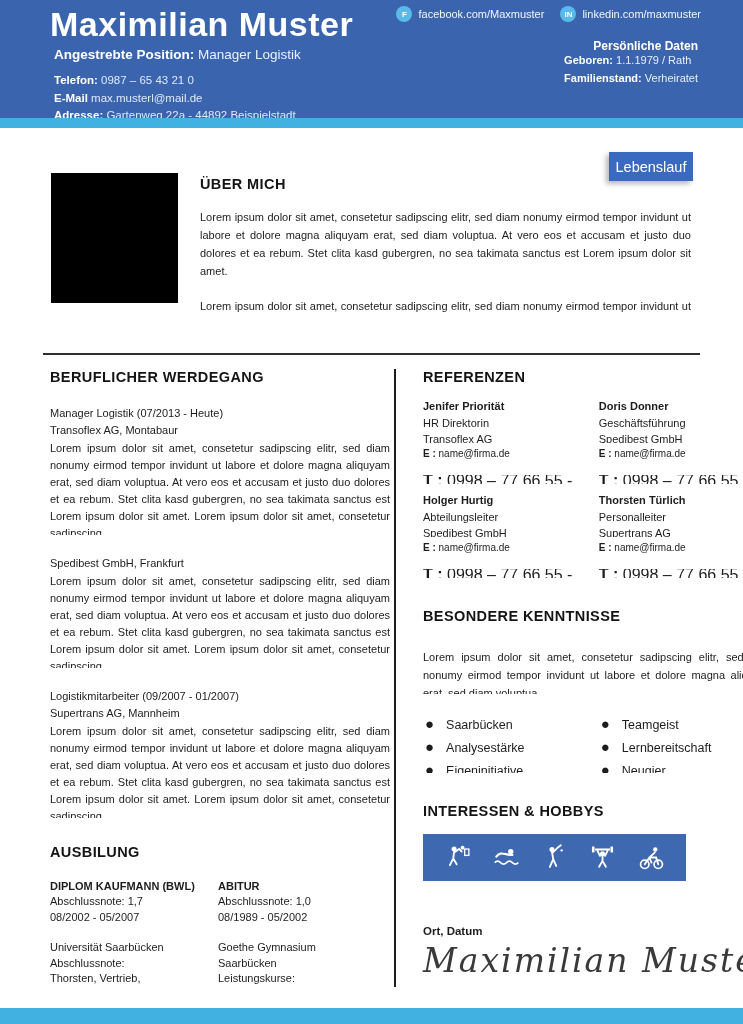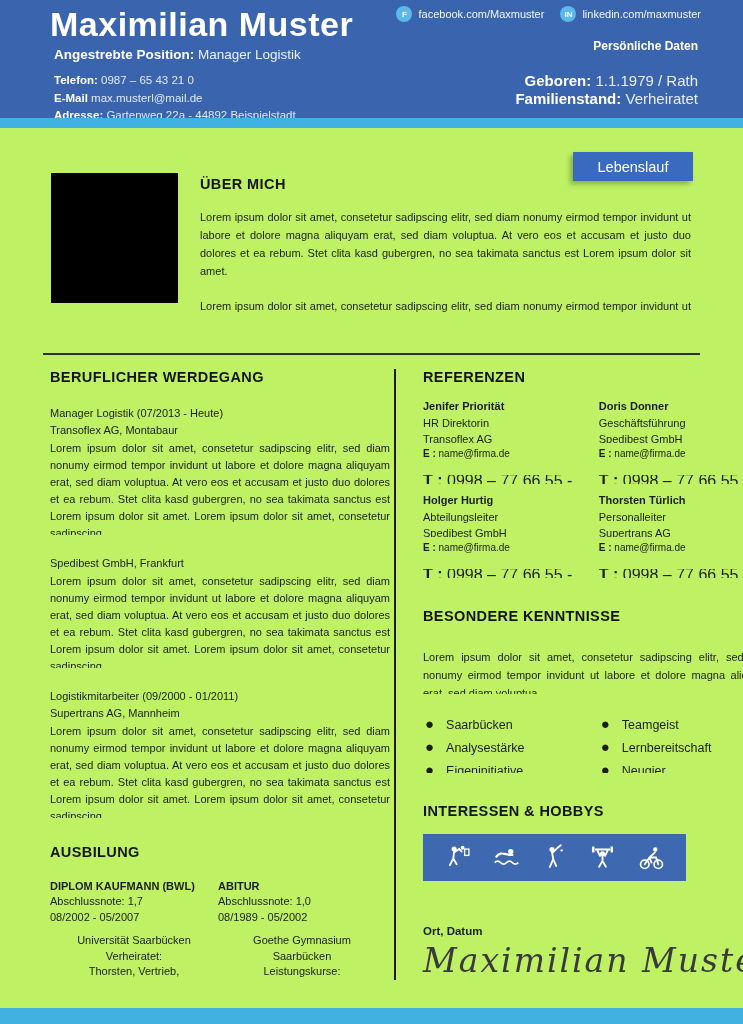--- a/index.html
+++ b/index.html
@@ -1,37 +1,37 @@
 <!DOCTYPE html>
 <html><head>
 <meta charset="utf-8">
 <style>
   * { margin:0; padding:0; box-sizing:border-box; }
   html,body { background:#e9e9e9; }
   body { font-family:"Liberation Sans", sans-serif; }
-  .page { width:743px; height:1024px; position:relative; overflow:hidden; background:#bef264; margin:0 auto; }
+  .page { width:743px; height:1024px; position:relative; overflow:hidden; background:#ffffff; margin:0 auto; }
 
   
   .header { height:118px; background:#3b64ae; color:#fff; position:relative; overflow:hidden; padding:5px 45px 0 50px; }
   .name { font-size:34px; font-weight:bold; letter-spacing:.5px; line-height:38px; }
   .subtitle { font-size:13.5px; margin:4px 0 0 4px; color:#eaf1ff; }
   .subtitle .lab { font-weight:bold; color:#fff; }
   .contact { margin:10px 0 0 4px; font-size:11.5px; line-height:17.5px; color:#dfe9fb; }
   .contact .lab { font-weight:bold; color:#fff; }
   .social { position:absolute; top:6px; right:42px; display:flex; gap:16px; align-items:center; font-size:11px; color:#f0f6ff; }
   .s-item { display:flex; align-items:center; cursor:pointer; }
   .scircle { width:16px; height:16px; border-radius:50%; background:#59b9e8; color:#fff; display:inline-flex; align-items:center; justify-content:center; font-size:8px; font-weight:bold; margin-right:6px; flex:0 0 auto; }
   .personal-title { position:absolute; top:39px; right:45px; font-size:12px; font-weight:bold; }
-  .personal-data { position:absolute; top:72px; right:45px; font-size:15px; line-height:17.5px; text-align:right; color:#e6eefc; }
+  .personal-data { position:absolute; top:52px; right:45px; font-size:11px; line-height:17.5px; text-align:left; color:#e6eefc; }
   .personal-data .lab { font-weight:bold; color:#fff; }
   .stripe { height:10px; background:#41b1e1; }
 
   
   .main { position:relative; }
-  .badge { position:absolute; top:24px; right:50px; width:120px; height:29px; background:#3a6abf; color:#fff; font-size:14.5px; display:flex; align-items:center; justify-content:center; box-shadow:-3px 3px 5px rgba(0,0,0,.28); }
+  .badge { position:absolute; top:24px; right:50px; width:84px; height:29px; background:#3a6abf; color:#fff; font-size:14.5px; display:flex; align-items:center; justify-content:center; box-shadow:-3px 3px 5px rgba(0,0,0,.28); }
   .photo { position:absolute; top:45px; left:51px; width:127px; height:130px; background:#000; }
 
   .about { padding:48px 52px 0 200px; color:#1d1d1d; }
   .sec { font-size:14.5px; font-weight:bold; letter-spacing:.4px; color:#141414; }
   .about p { margin-top:16px; font-size:11px; line-height:18px; text-align:justify; }
   .about .p2 { max-height:20px; overflow:hidden; margin-top:17px; }
 
   .rule { margin:36px 43px 0; border:none; border-top:2.5px solid #2e2e2e; }
 
   .cols { display:flex; align-items:stretch; padding:14px 33px 0 50px; }
@@ -42,21 +42,21 @@
   .job { margin-top:21px; }
   .job .role, .job .comp { font-size:11px; line-height:14px; }
   .job .comp { margin-top:3px; }
   .job .jtext { margin-top:3px; font-size:11px; line-height:17px; text-align:justify; max-height:95px; overflow:hidden; }
 
   .edu-title { margin-top:26px; }
   .edu { display:flex; margin-top:18px; }
   .edu-col { width:168px; }
   .degree { font-size:11px; font-weight:bold; line-height:16px; }
   .edu-line { font-size:11px; line-height:15.5px; }
-  .edu-group2 { margin-top:8px;text-align:center; }
+  .edu-group2 { margin-top:15px; }
 
   .refs { display:grid; grid-template-columns:1fr 1fr; margin-top:15px; row-gap:10px; }
   .rname { font-size:11px; font-weight:bold; line-height:13px; }
   .rrole { font-size:11px; margin-top:4px; line-height:13px; }
   .rcomp { font-size:11px; margin-top:3px; height:10px; overflow:hidden; line-height:13px; }
   .remail { font-size:10px; margin-top:5px; line-height:12px; }
   .rphone { font-size:16px; margin-top:15px; height:9px; overflow:hidden; line-height:12px; }
   .rlab { font-weight:bold; }
 
   .skills-title { margin-top:30px; }
@@ -149,34 +149,34 @@
           <div class="comp">Transoflex AG, Montabaur</div>
           <div class="jtext">Lorem ipsum dolor sit amet, consetetur sadipscing elitr, sed diam nonumy eirmod tempor invidunt ut labore et dolore magna aliquyam erat, sed diam voluptua. At vero eos et accusam et justo duo dolores et ea rebum. Stet clita kasd gubergren, no sea takimata sanctus est Lorem ipsum dolor sit amet. Lorem ipsum dolor sit amet, consetetur sadipscing.</div>
         </div>
 
         <div class="job">
           <div class="comp">Spedibest GmbH, Frankfurt</div>
           <div class="jtext">Lorem ipsum dolor sit amet, consetetur sadipscing elitr, sed diam nonumy eirmod tempor invidunt ut labore et dolore magna aliquyam erat, sed diam voluptua. At vero eos et accusam et justo duo dolores et ea rebum. Stet clita kasd gubergren, no sea takimata sanctus est Lorem ipsum dolor sit amet. Lorem ipsum dolor sit amet, consetetur sadipscing.</div>
         </div>
 
         <div class="job">
-          <div class="role">Logistikmitarbeiter (09/2000 - 01/2011)</div>
+          <div class="role">Logistikmitarbeiter (09/2007 - 01/2007)</div>
           <div class="comp">Supertrans AG, Mannheim</div>
           <div class="jtext">Lorem ipsum dolor sit amet, consetetur sadipscing elitr, sed diam nonumy eirmod tempor invidunt ut labore et dolore magna aliquyam erat, sed diam voluptua. At vero eos et accusam et justo duo dolores et ea rebum. Stet clita kasd gubergren, no sea takimata sanctus est Lorem ipsum dolor sit amet. Lorem ipsum dolor sit amet, consetetur sadipscing.</div>
         </div>
 
         <div class="sec edu-title">AUSBILUNG</div>
         <div class="edu">
           <div class="edu-col">
             <div class="degree">DIPLOM KAUFMANN (BWL)</div>
             <div class="edu-line">Abschlussnote: 1,7</div>
             <div class="edu-line">08/2002 - 05/2007</div>
             <div class="edu-group2">
               <div class="edu-line">Universität Saarbücken</div>
-              <div class="edu-line">Verheiratet:</div>
+              <div class="edu-line">Abschlussnote:</div>
               <div class="edu-line">Thorsten, Vertrieb,</div>
             </div>
           </div>
           <div class="edu-col">
             <div class="degree">ABITUR</div>
             <div class="edu-line">Abschlussnote: 1,0</div>
             <div class="edu-line">08/1989 - 05/2002</div>
             <div class="edu-group2">
               <div class="edu-line">Goethe Gymnasium</div>
               <div class="edu-line">Saarbücken</div>

